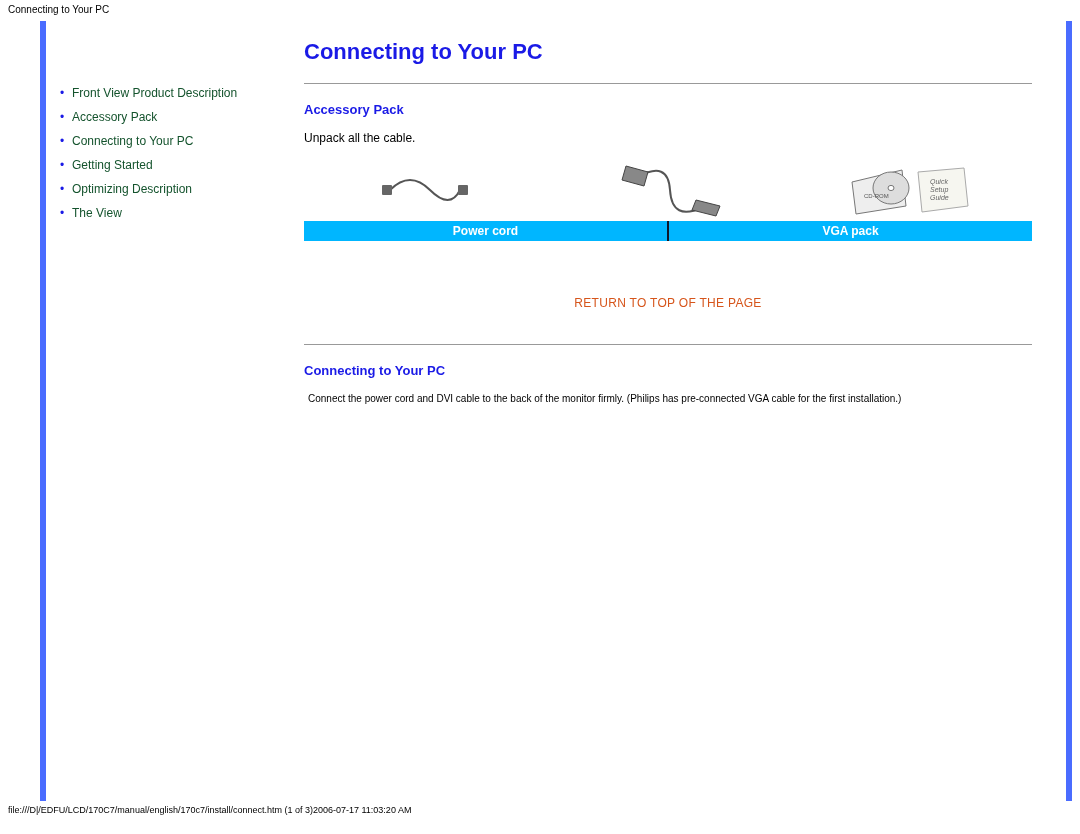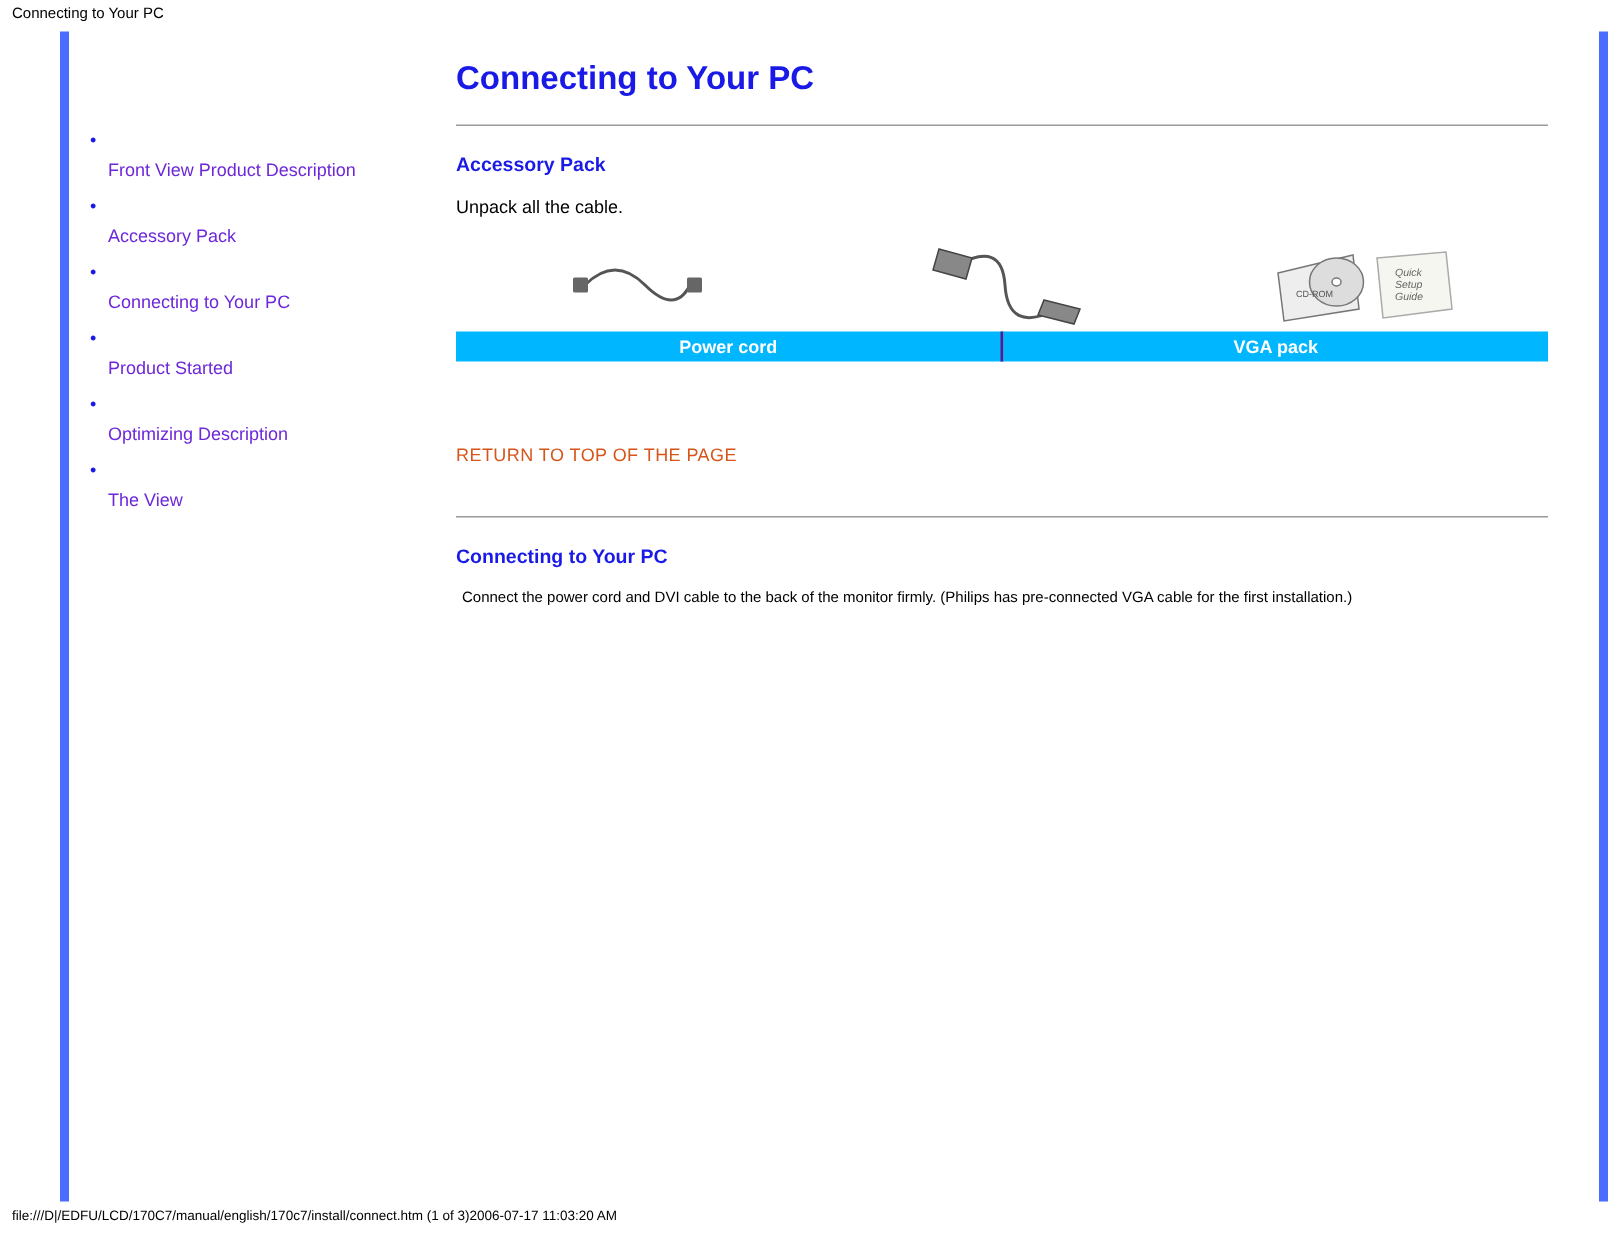--- a/index.html
+++ b/index.html
@@ -40,21 +40,21 @@
     padding: 3px 0;
     color: #1a1ae6;
     position: relative;
     display: flex;
   }
   .sidebar-item .bullet {
     display: inline-block;
     width: 12px;
     flex: none;
   }
-  .sidebar-item a { color: #6d28d9; text-decoration: none; cursor: pointer; margin-top: 20px; }
+  .sidebar-item a { color: #14532d; text-decoration: none; cursor: pointer; }
   .main {
     flex: 1;
     padding: 18px 40px 10px 30px;
   }
   h1.title {
     color: #1a1ae6;
     font-size: 22px;
     font-weight: bold;
     margin: 0 0 18px 0;
     font-family: Arial, Helvetica, sans-serif;
@@ -90,25 +90,25 @@
     display: flex;
   }
   .labels-row .lbl {
     flex: 1;
     background: #00b6ff;
     color: #fff;
     font-weight: bold;
     text-align: center;
     font-size: 12px;
     padding: 3px 0;
-    border-right: 2px solid #4c1d95;
+    border-right: 2px solid #0f172a;
   }
   .labels-row .lbl:last-child { border-right: none; }
   .return-link {
-    text-align: left;
+    text-align: center;
     margin: 54px 0 34px 0;
   }
   .return-link a {
     color: #d6551b;
     font-size: 12px;
     text-decoration: none;
     letter-spacing: 0.3px;
     cursor: pointer;
   }
   .para {
@@ -138,21 +138,21 @@
     <div class="sidebar-item">
       <span class="bullet">•</span>
       <a>Accessory Pack</a>
     </div>
     <div class="sidebar-item">
       <span class="bullet">•</span>
       <a>Connecting to Your PC</a>
     </div>
     <div class="sidebar-item">
       <span class="bullet">•</span>
-      <a>Product Started</a>
+      <a>Getting Started</a>
     </div>
     <div class="sidebar-item">
       <span class="bullet">•</span>
       <a>Optimizing Description</a>
     </div>
     <div class="sidebar-item">
       <span class="bullet">•</span>
       <a>The View</a>
     </div>
   </div>

